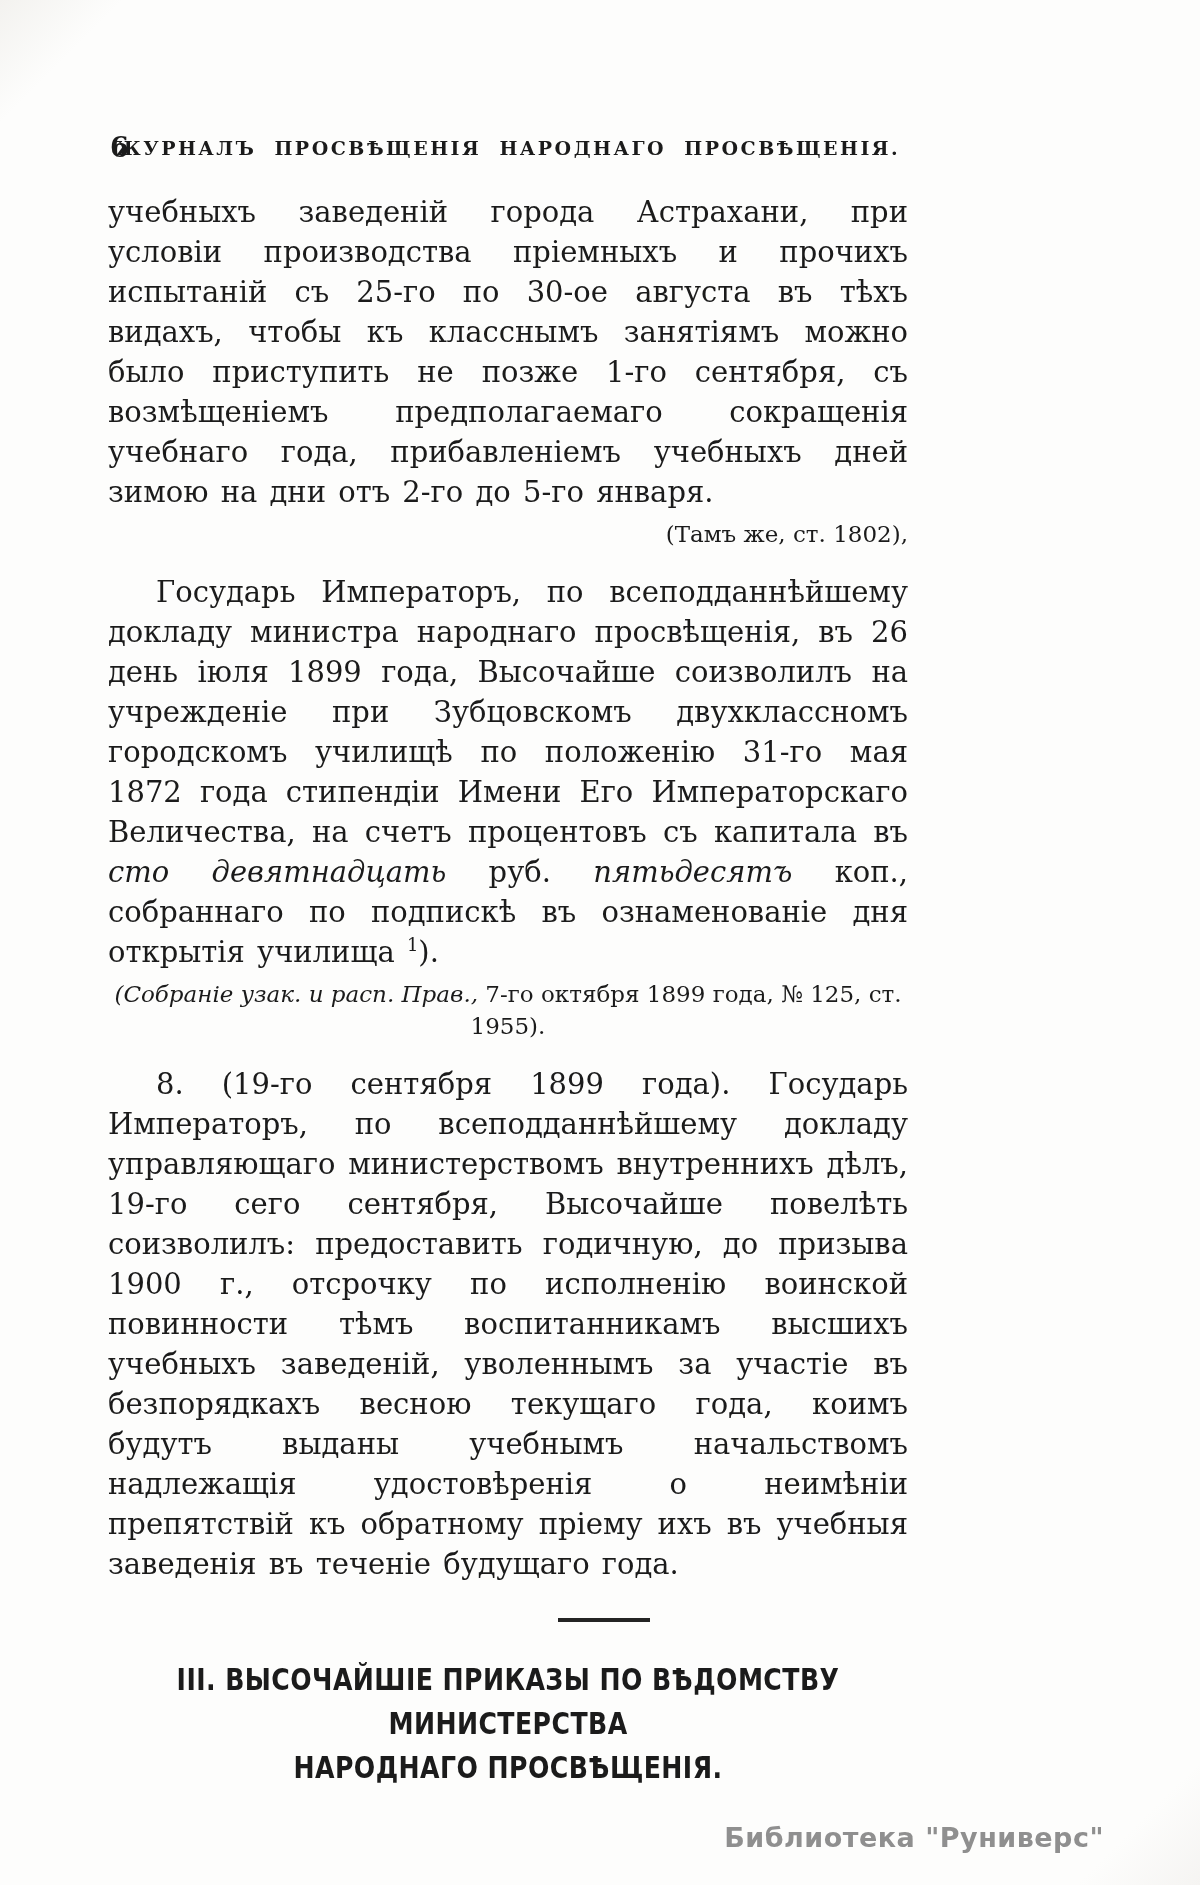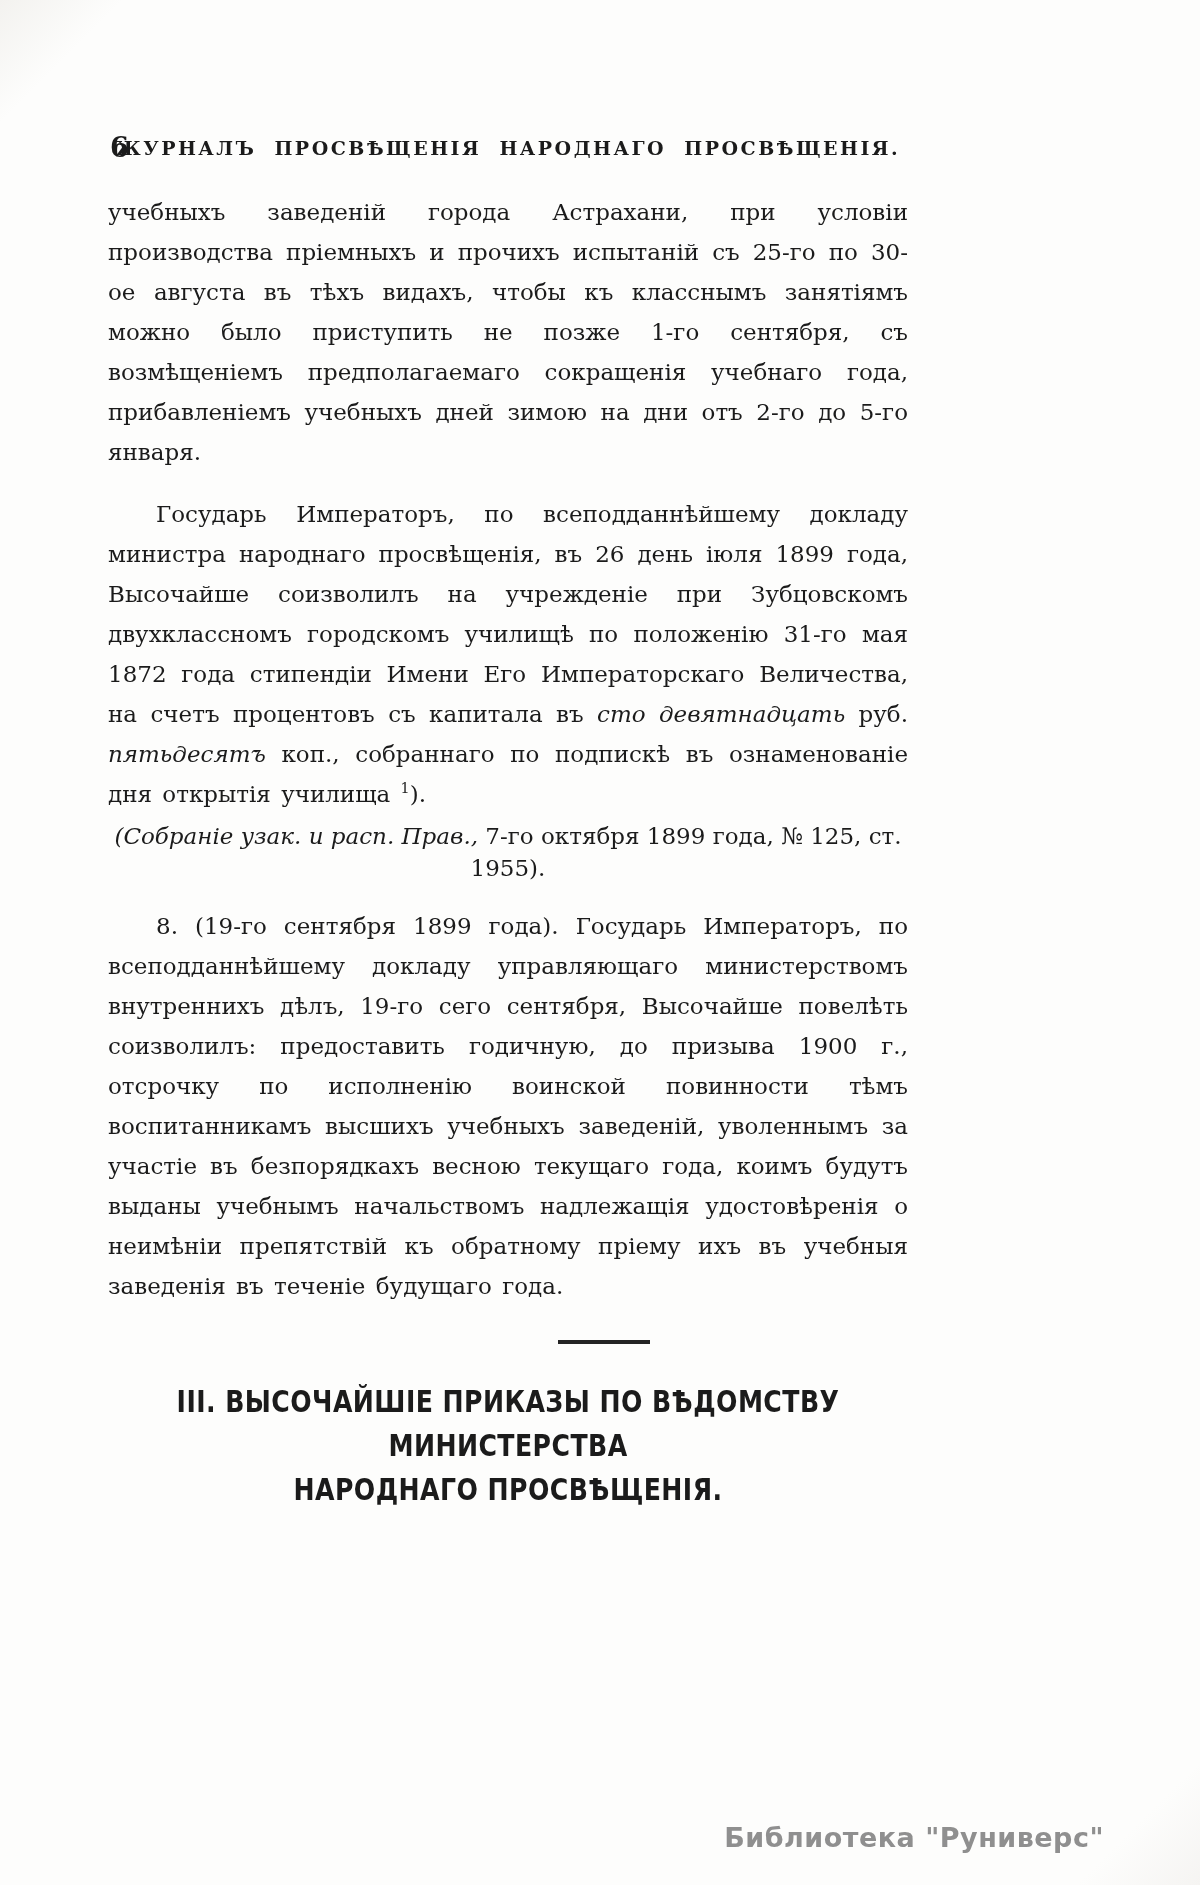--- a/index.html
+++ b/index.html
@@ -14,21 +14,21 @@
   }
   .content{position:absolute;left:108px;top:132px;width:800px;}
   .running-header{position:relative;height:34px;margin-bottom:26px;}
   .page-number{position:absolute;left:2px;top:0;font-size:27px;font-weight:bold;}
   .journal-title{
     position:absolute;left:0;right:0;top:5px;text-align:center;
     font-size:19px;font-weight:bold;letter-spacing:2.5px;word-spacing:9px;
   }
   p{margin:0;}
   .body-par{
-    font-size:23px;line-height:40px;text-align:justify;word-spacing:3px;
+    font-size:29px;line-height:40px;text-align:justify;word-spacing:3px;
   }
   .indent{text-indent:48px;}
   .it{font-style:italic;}
   .cite{font-size:23px;line-height:32px;margin-top:6px;text-align:center;}
   .cite.right{text-align:right;}
   .cite.centered{text-align:center;transform:translateX(88px);}
   .mt-block{margin-top:22px;}
   .fn-ref{font-size:0.62em;vertical-align:super;line-height:0;}
   .divider{
     width:92px;border:0;border-top:4px solid #242424;
@@ -54,20 +54,21 @@
   <div class="content">
 
     <header class="running-header">
       <span class="page-number">6</span>
       <span class="journal-title">ЖУРНАЛЪ ПРОСВѢЩЕНІЯ НАРОДНАГО ПРОСВѢЩЕНІЯ.</span>
     </header>
 
     <p class="body-par">учебныхъ заведеній города Астрахани, при условіи производства пріемныхъ и прочихъ испытаній съ 25-го по 30-ое августа въ тѣхъ видахъ, чтобы къ класснымъ занятіямъ можно было приступить не позже 1-го сентября, съ возмѣщеніемъ предполагаемаго сокращенія учебнаго года, прибавленіемъ учебныхъ дней зимою на дни отъ 2-го до 5-го января.</p>
 
 
+    <p class="cite right">(Тамъ же, ст. 1802),</p>
 
 
     <p class="body-par indent mt-block"><span>Государь Императоръ, по всеподданнѣйшему докладу министра народнаго просвѣщенія, въ 26 день іюля 1899 года, Высочайше соизволилъ на учрежденіе при Зубцовскомъ двухклассномъ городскомъ училищѣ по положенію 31-го мая 1872 года стипендіи Имени Его Императорскаго Величества, на счетъ процентовъ съ капитала въ </span><span class="it">сто девятнадцать</span><span> руб. </span><span class="it">пятьдесятъ</span><span> коп., собраннаго по подпискѣ въ ознаменованіе дня открытія училища </span><sup class="fn-ref">1</sup><span>).</span></p>
 
     <p class="cite"><span class="it">(Собраніе узак. и расп. Прав.,</span><span> 7-го октября 1899 года, № 125, ст. 1955).</span></p>
 
     <p class="body-par indent mt-block">8. (19-го сентября 1899 года). Государь Императоръ, по всеподданнѣйшему докладу управляющаго министерствомъ внутреннихъ дѣлъ, 19-го сего сентября, Высочайше повелѣть соизволилъ: предоставить годичную, до призыва 1900 г., отсрочку по исполненію воинской повинности тѣмъ воспитанникамъ высшихъ учебныхъ заведеній, уволеннымъ за участіе въ безпорядкахъ весною текущаго года, коимъ будутъ выданы учебнымъ начальствомъ надлежащія удостовѣренія о неимѣніи препятствій къ обратному пріему ихъ въ учебныя заведенія въ теченіе будущаго года.</p>
 
 
     <hr class="divider">

